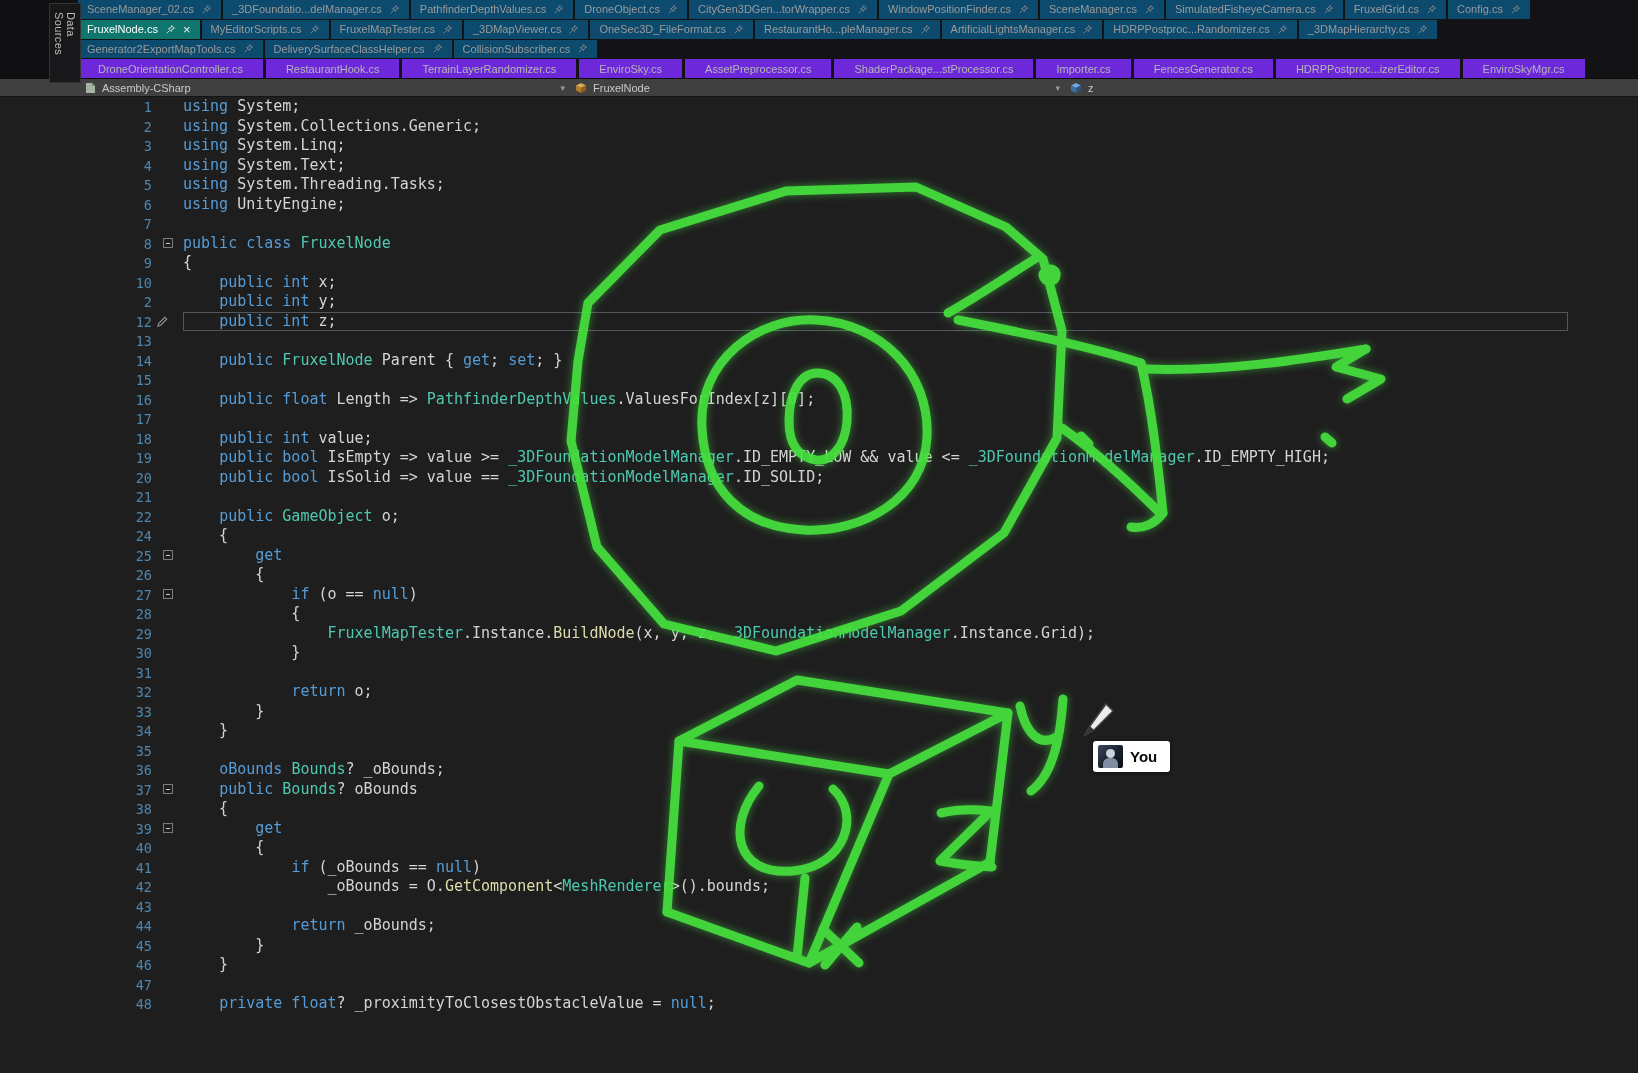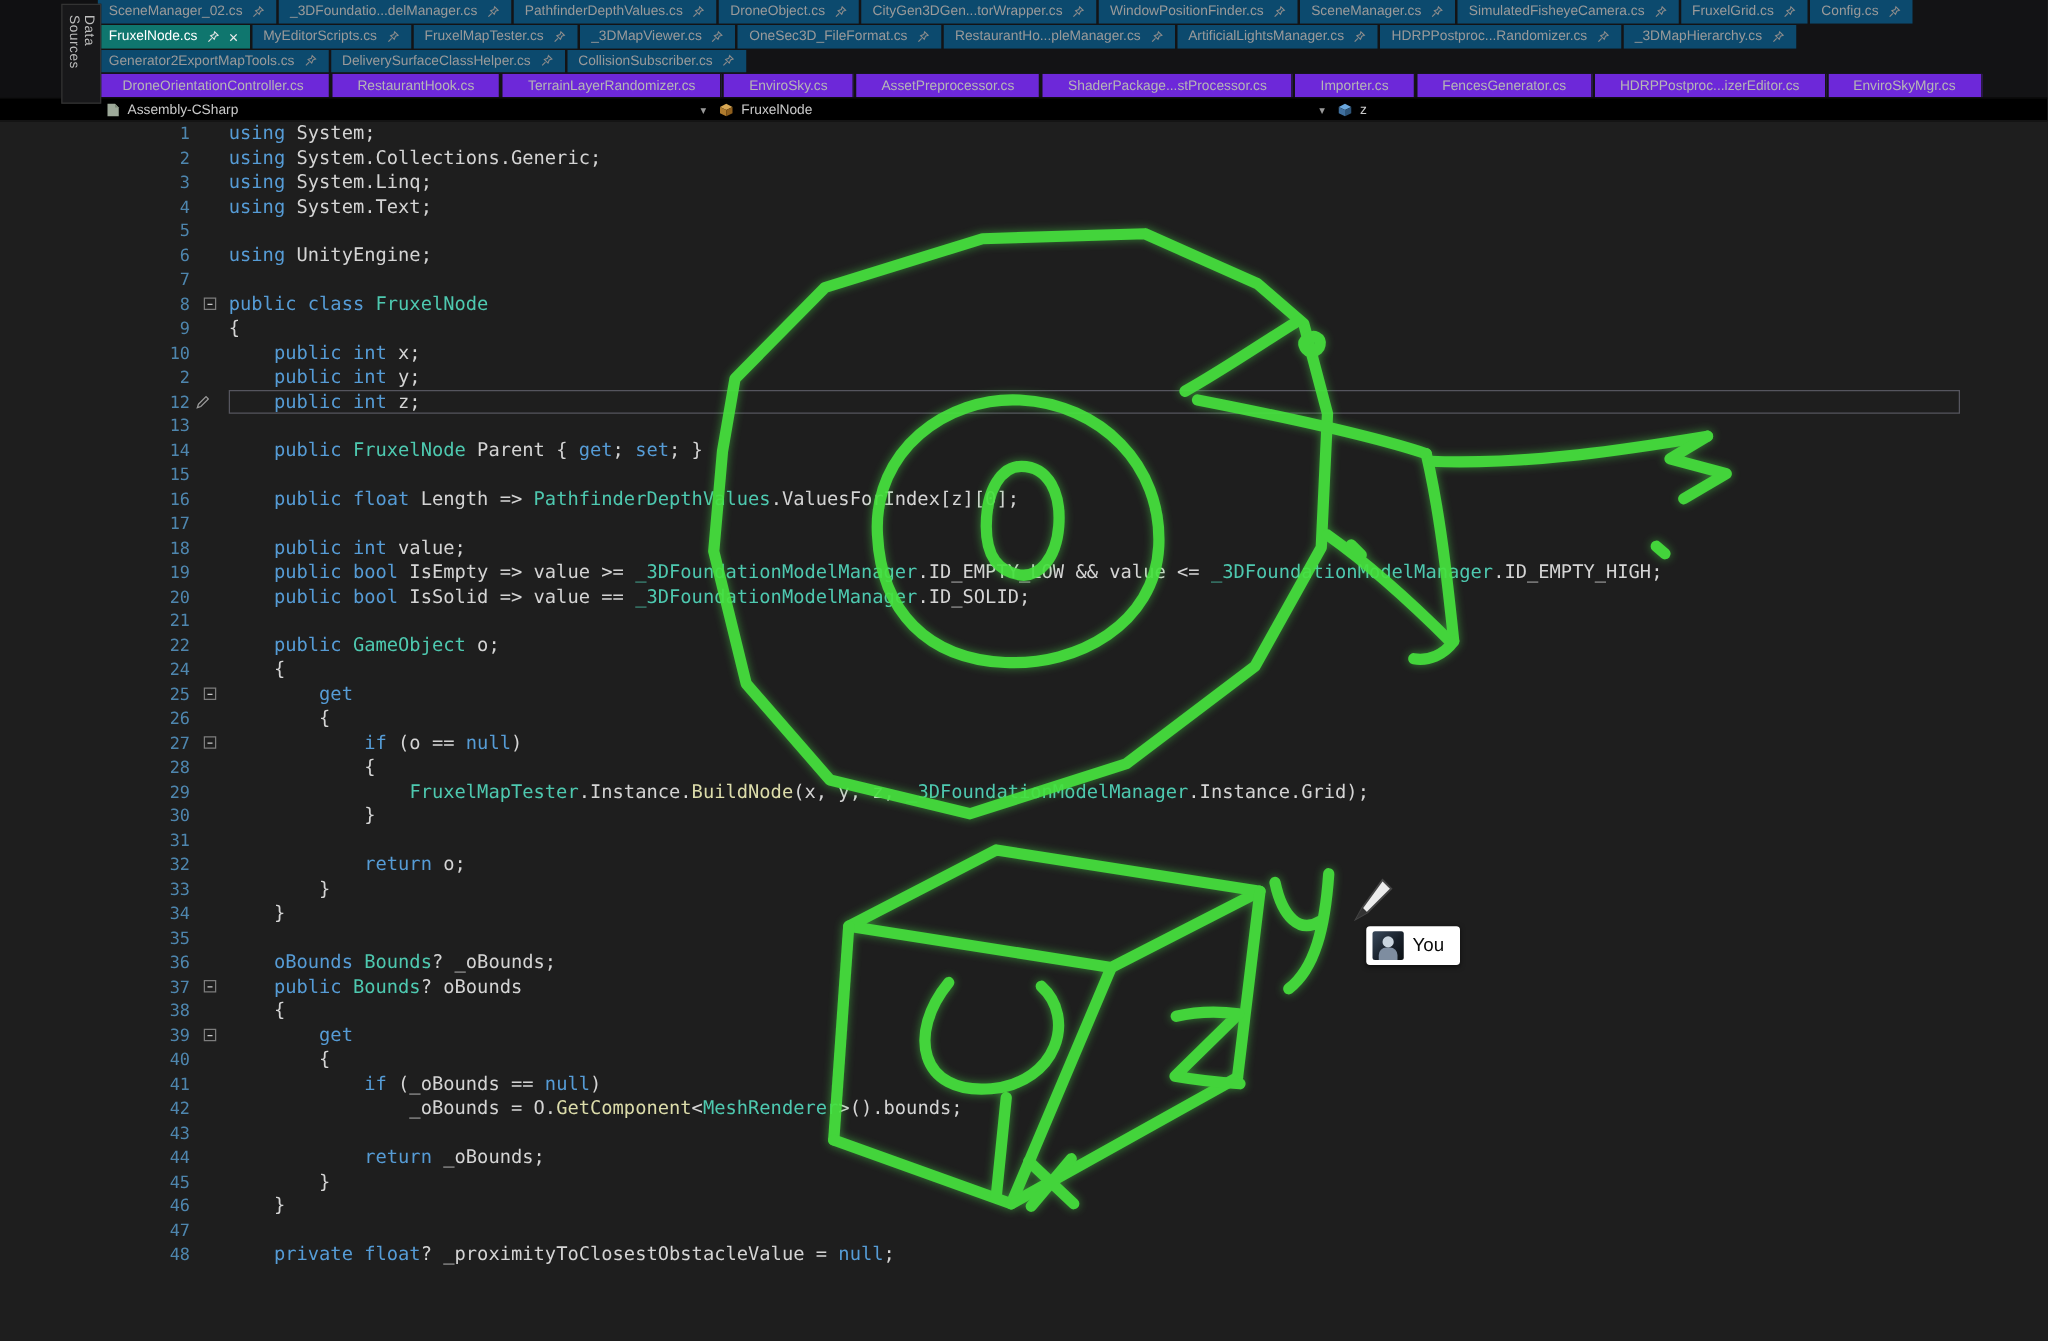--- a/index.html
+++ b/index.html
@@ -17,21 +17,21 @@
   .tab-row{flex:1 1 0;display:flex;align-items:stretch;gap:2px;overflow:hidden}
   .tab-row + .tab-row{margin-top:1px}
   .tab{display:flex;align-items:center;gap:7px;padding:0 9px;background:#0c4a6e;color:#9a9a9a;font-size:11px;white-space:nowrap;cursor:default}
   .tab .pin{color:#8b8b8b;flex:0 0 auto}
   .tab.active{background:#0f766e;color:#ffffff}
   .tab.active .pin{color:#e2e2e2}
   .tab-close{color:#ececec;font-size:13px;line-height:1}
   .tab-row.row4 .tab{background:#6d28d9;color:#b6b6b6;padding:0 20px;border-right:1px solid #151517}
 
   
-  .breadcrumb{position:absolute;top:78px;left:0;right:0;height:19px;background:#000000;display:flex;align-items:stretch;padding-left:80px;z-index:2;border-top:1px solid #0b0b0b;border-bottom:1px solid #141414}
+  .breadcrumb{position:absolute;top:78px;left:0;right:0;height:19px;background:#404040;display:flex;align-items:stretch;padding-left:80px;z-index:2;border-top:1px solid #0b0b0b;border-bottom:1px solid #141414}
   .bc-sec{display:flex;align-items:center;gap:6px;font-size:11px;color:#cacaca;padding:0 5px}
   .bc-sec .grow{flex:1}
   .chev{color:#9a9a9a;font-size:9px}
 
   
   .editor{position:absolute;top:97px;left:0;right:0;bottom:0;background:#1e1e1e;
     font-family:"DejaVu Sans Mono","Liberation Mono",monospace;font-size:15px;z-index:1}
   .line{display:flex;height:19.5px;line-height:19.6px;white-space:pre;position:relative}
   .ln{flex:0 0 152px;text-align:right;color:#4e86ae;font-size:13.5px;padding-top:1px}
   .fold{flex:0 0 31px;display:flex;align-items:center;justify-content:center}
@@ -40,21 +40,21 @@
   .ul{color:#d4d4d4;text-decoration-color:#9a9a9a;text-underline-offset:2px}
   .curbox{position:absolute;left:183px;right:70px;top:0;bottom:0;border:1px solid #55555e;pointer-events:none}
   .foldbox{width:10px;height:10px;border:1px solid #7d7d7d;position:relative;background:#1e1e1e;display:inline-block}
   .foldbox::after{content:"";position:absolute;left:2px;right:2px;top:3.5px;height:1px;background:#c9c9c9}
 
   
   .drawing{position:absolute;left:0;top:0;z-index:11;pointer-events:none}
   .cursor-pencil{position:absolute;left:1082px;top:702px;z-index:13;pointer-events:none}
   .you-label{position:absolute;left:1093px;top:741px;z-index:12;display:flex;align-items:center;gap:7px;
     background:#ffffff;border-radius:3px;padding:4px 13px 4px 5px;box-shadow:0 1px 4px rgba(0,0,0,.55)}
-  .you-text{font-weight:normal;font-size:15px;color:#0a0a0a}
+  .you-text{font-weight:bold;font-size:15px;color:#0a0a0a}
   .avatar{width:25px;height:23px;border-radius:2px;background:linear-gradient(135deg,#3a4a5c 0%,#18202a 55%,#0c1014 100%);position:relative;overflow:hidden}
   .avatar::after{content:"";position:absolute;left:8px;top:4px;width:9px;height:9px;border-radius:50%;background:#c9d4de}
   .avatar::before{content:"";position:absolute;left:5px;top:13px;width:15px;height:11px;border-radius:6px 6px 0 0;background:#7e8da0}
 </style>
 </head>
 <body>
 
 <div class="corner"></div>
 <div class="side-tab">
   <span>Data Sources</span>
@@ -329,21 +329,21 @@
     <span>z</span>
   </div>
 </div>
 
 <div class="editor">
   <div id="code-lines">
       <div class="line"><div class="ln">1</div><div class="fold"></div><div class="codecell"><span class="kw">using</span><span class="pl"> System;</span></div></div>
       <div class="line"><div class="ln">2</div><div class="fold"></div><div class="codecell"><span class="kw">using</span><span class="pl"> System.Collections.Generic;</span></div></div>
       <div class="line"><div class="ln">3</div><div class="fold"></div><div class="codecell"><span class="kw">using</span><span class="pl"> System.Linq;</span></div></div>
       <div class="line"><div class="ln">4</div><div class="fold"></div><div class="codecell"><span class="kw">using</span><span class="pl"> System.Text;</span></div></div>
-      <div class="line"><div class="ln">5</div><div class="fold"></div></div>
+      <div class="line"><div class="ln">5</div><div class="fold"></div><div class="codecell"><span class="kw">using</span><span class="pl"> System.Threading.Tasks;</span></div></div>
       <div class="line"><div class="ln">6</div><div class="fold"></div><div class="codecell"><span class="kw">using</span><span class="pl"> UnityEngine;</span></div></div>
       <div class="line"><div class="ln">7</div><div class="fold"></div><div class="codecell"></div></div>
       <div class="line"><div class="ln">8</div><div class="fold"><span class="foldbox"></span></div><div class="codecell"><span class="kw">public class</span><span class="pl"> </span><span class="ty">FruxelNode</span></div></div>
       <div class="line"><div class="ln">9</div><div class="fold"></div><div class="codecell"><span class="pl">{</span></div></div>
       <div class="line"><div class="ln">10</div><div class="fold"></div><div class="codecell"><span class="pl">    </span><span class="kw">public int</span><span class="pl"> x;</span></div></div>
       <div class="line"><div class="ln">2</div><div class="fold"></div><div class="codecell"><span class="pl">    </span><span class="kw">public int</span><span class="pl"> y;</span></div></div>
       <div class="line"><div class="ln">12</div><div class="fold" style="justify-content: flex-start; padding-left: 4px;"><svg width="13" height="13" viewBox="0 0 14 14">
             <path d="M2 12l1-3 6.5-6.5 2 2L5 11z" fill="none" stroke="#999" stroke-width="1.1"></path>
           </svg></div><div class="codecell"><span class="pl">    </span><span class="kw">public int</span><span class="pl"> z;</span></div><div class="curbox"></div></div>
       <div class="line"><div class="ln">13</div><div class="fold"></div><div class="codecell"></div></div>

